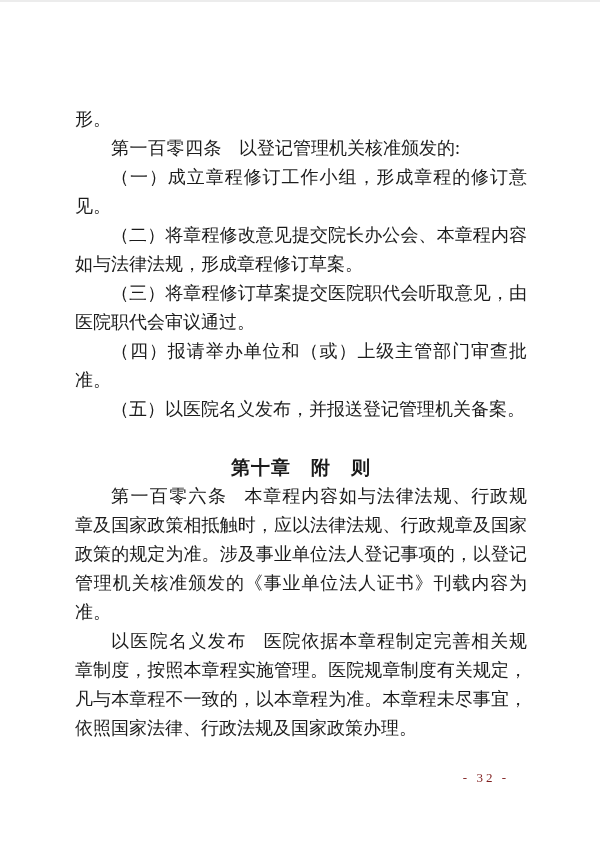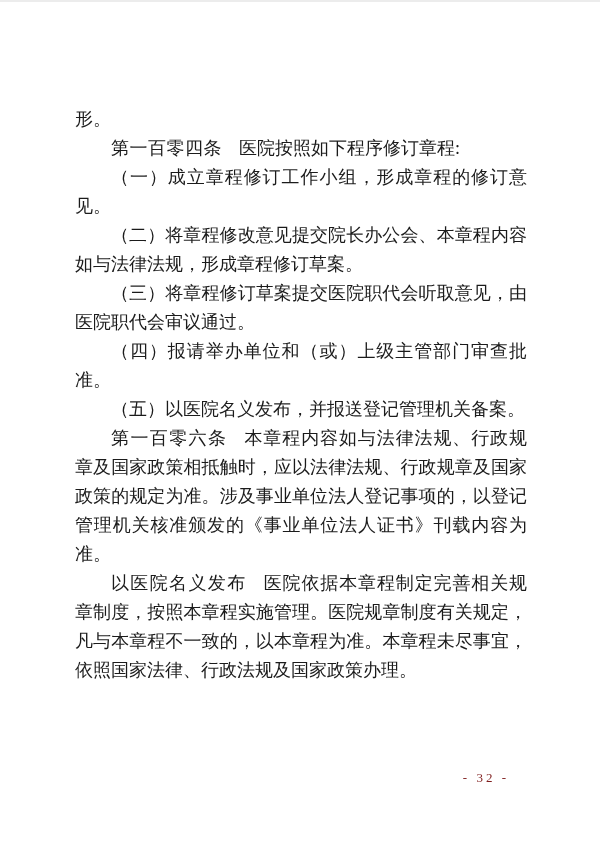--- a/index.html
+++ b/index.html
@@ -64,32 +64,33 @@
 </style>
 </head>
 <body>
 
 <div class="page">
 
   <div class="content">
 
     <p class="para no-indent">形。</p>
 
-    <p class="para"><span class="lead">第一百零四条</span><span>医院按照如下程序修订章程:</span></p>
+    <p class="para"><span class="lead">第一百零四条</span><span>以登记管理机关核准颁发的:</span></p>
 
     <p class="para">（一）成立章程修订工作小组，形成章程的修订意见。</p>
 
     <p class="para">（二）将章程修改意见提交院长办公会、本章程内容如与法律法规，形成章程修订草案。</p>
 
     <p class="para">（三）将章程修订草案提交医院职代会听取意见，由医院职代会审议通过。</p>
 
     <p class="para">（四）报请举办单位和（或）上级主管部门审查批准。</p>
 
     <p class="para">（五）以医院名义发布，并报送登记管理机关备案。</p>
 
+    <h2 class="chapter">第十章　附　则</h2>
 
 
     <p class="para"><span class="lead">第一百零六条</span><span>本章程内容如与法律法规、行政规章及国家政策相抵触时，应以法律法规、行政规章及国家政策的规定为准。涉及事业单位法人登记事项的，以登记管理机关核准颁发的《事业单位法人证书》刊载内容为准。</span></p>
 
     <p class="para"><span class="lead">以医院名义发布</span><span>医院依据本章程制定完善相关规章制度，按照本章程实施管理。医院规章制度有关规定，凡与本章程不一致的，以本章程为准。本章程未尽事宜，依照国家法律、行政法规及国家政策办理。</span></p>
 
   </div>
 
   <div class="page-number">- 32 -</div>
 

